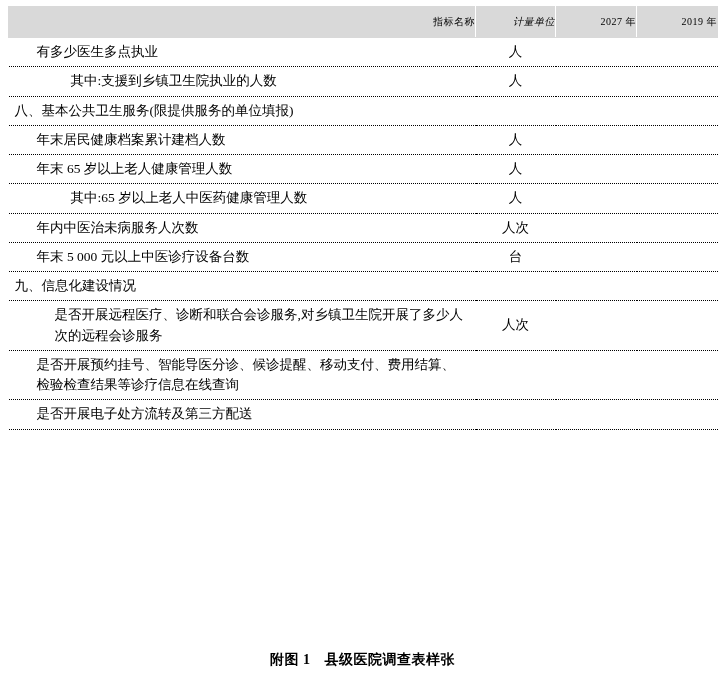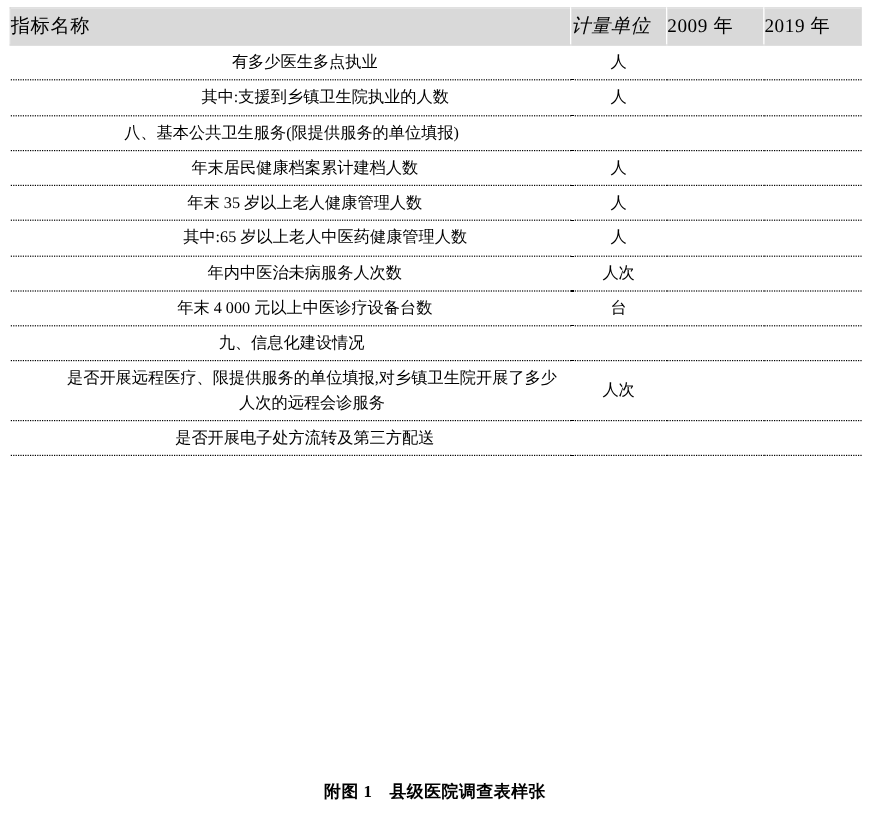--- a/index.html
+++ b/index.html
@@ -28,41 +28,41 @@
     font-size: 13.5px;
   }
   table.survey col.c-name  { width: 467px; }
   table.survey col.c-unit  { width: 80px; }
   table.survey col.c-y1    { width: 81px; }
   table.survey col.c-y2    { width: 81px; }
 
   thead th {
     background: #d9d9d9;
     font-weight: normal;
-    text-align: left;
+    text-align: right;
     vertical-align: middle;
     height: 24px;
     padding: 3px 0;
     border: 1px solid #d9d9d9;
-    font-size: 16px;
+    font-size: 10px;
     letter-spacing: 0.5px;
   }
   thead th.th-name { border-right: 1px solid #ffffff; }
   thead th.th-unit { border-right: 1px solid #ffffff; font-style: italic; }
   thead th.th-y1   { border-right: 1px solid #ffffff; }
 
   tbody td {
     border-top: 1px dotted #000;
     border-bottom: 1px dotted #000;
     padding: 4px 4px;
     vertical-align: middle;
     line-height: 1.5;
   }
   tbody tr td.cell-name {
-    text-align: center;
+    text-align: left;
   }
   tbody tr td.cell-unit,
   tbody tr td.cell-y1,
   tbody tr td.cell-y2 {
     text-align: center;
   }
   
   tbody td { border-left: none; border-right: none; }
 
   .indent-1 { padding-left: 28px; }
@@ -97,21 +97,21 @@
     <colgroup>
       <col class="c-name">
       <col class="c-unit">
       <col class="c-y1">
       <col class="c-y2">
     </colgroup>
     <thead>
       <tr>
         <th class="th-name">指标名称</th>
         <th class="th-unit">计量单位</th>
-        <th class="th-y1">2009 年</th>
+        <th class="th-y1">2027 年</th>
         <th class="th-y2">2019 年</th>
       </tr>
     </thead>
     <tbody id="table-body">
         <tr>
           <td class="cell-name indent-1">有多少医生多点执业</td>
           <td class="cell-unit">人</td>
           <td class="cell-y1"></td>
           <td class="cell-y2"></td>
         </tr>
@@ -127,52 +127,58 @@
           <td class="cell-y1"></td>
           <td class="cell-y2"></td>
         </tr>
         <tr>
           <td class="cell-name indent-1">年末居民健康档案累计建档人数</td>
           <td class="cell-unit">人</td>
           <td class="cell-y1"></td>
           <td class="cell-y2"></td>
         </tr>
         <tr>
-          <td class="cell-name indent-1">年末 35 岁以上老人健康管理人数</td>
+          <td class="cell-name indent-1">年末 65 岁以上老人健康管理人数</td>
           <td class="cell-unit">人</td>
           <td class="cell-y1"></td>
           <td class="cell-y2"></td>
         </tr>
         <tr>
           <td class="cell-name indent-2">其中:65 岁以上老人中医药健康管理人数</td>
           <td class="cell-unit">人</td>
           <td class="cell-y1"></td>
           <td class="cell-y2"></td>
         </tr>
         <tr>
           <td class="cell-name indent-1">年内中医治未病服务人次数</td>
           <td class="cell-unit">人次</td>
           <td class="cell-y1"></td>
           <td class="cell-y2"></td>
         </tr>
         <tr>
-          <td class="cell-name indent-1">年末 4 000 元以上中医诊疗设备台数</td>
+          <td class="cell-name indent-1">年末 5 000 元以上中医诊疗设备台数</td>
           <td class="cell-unit">台</td>
           <td class="cell-y1"></td>
           <td class="cell-y2"></td>
         </tr>
         <tr class="section-row">
           <td class="cell-name indent-0">九、信息化建设情况</td>
           <td class="cell-unit"></td>
           <td class="cell-y1"></td>
           <td class="cell-y2"></td>
         </tr>
         <tr>
-          <td class="cell-name wrap-3">是否开展远程医疗、限提供服务的单位填报,对乡镇卫生院开展了多少人次的远程会诊服务</td>
+          <td class="cell-name wrap-3">是否开展远程医疗、诊断和联合会诊服务,对乡镇卫生院开展了多少人次的远程会诊服务</td>
           <td class="cell-unit">人次</td>
+          <td class="cell-y1"></td>
+          <td class="cell-y2"></td>
+        </tr>
+        <tr>
+          <td class="cell-name wrap-2">是否开展预约挂号、智能导医分诊、候诊提醒、移动支付、费用结算、检验检查结果等诊疗信息在线查询</td>
+          <td class="cell-unit"></td>
           <td class="cell-y1"></td>
           <td class="cell-y2"></td>
         </tr>
         <tr>
           <td class="cell-name indent-1">是否开展电子处方流转及第三方配送</td>
           <td class="cell-unit"></td>
           <td class="cell-y1"></td>
           <td class="cell-y2"></td>
         </tr>
       </tbody>

